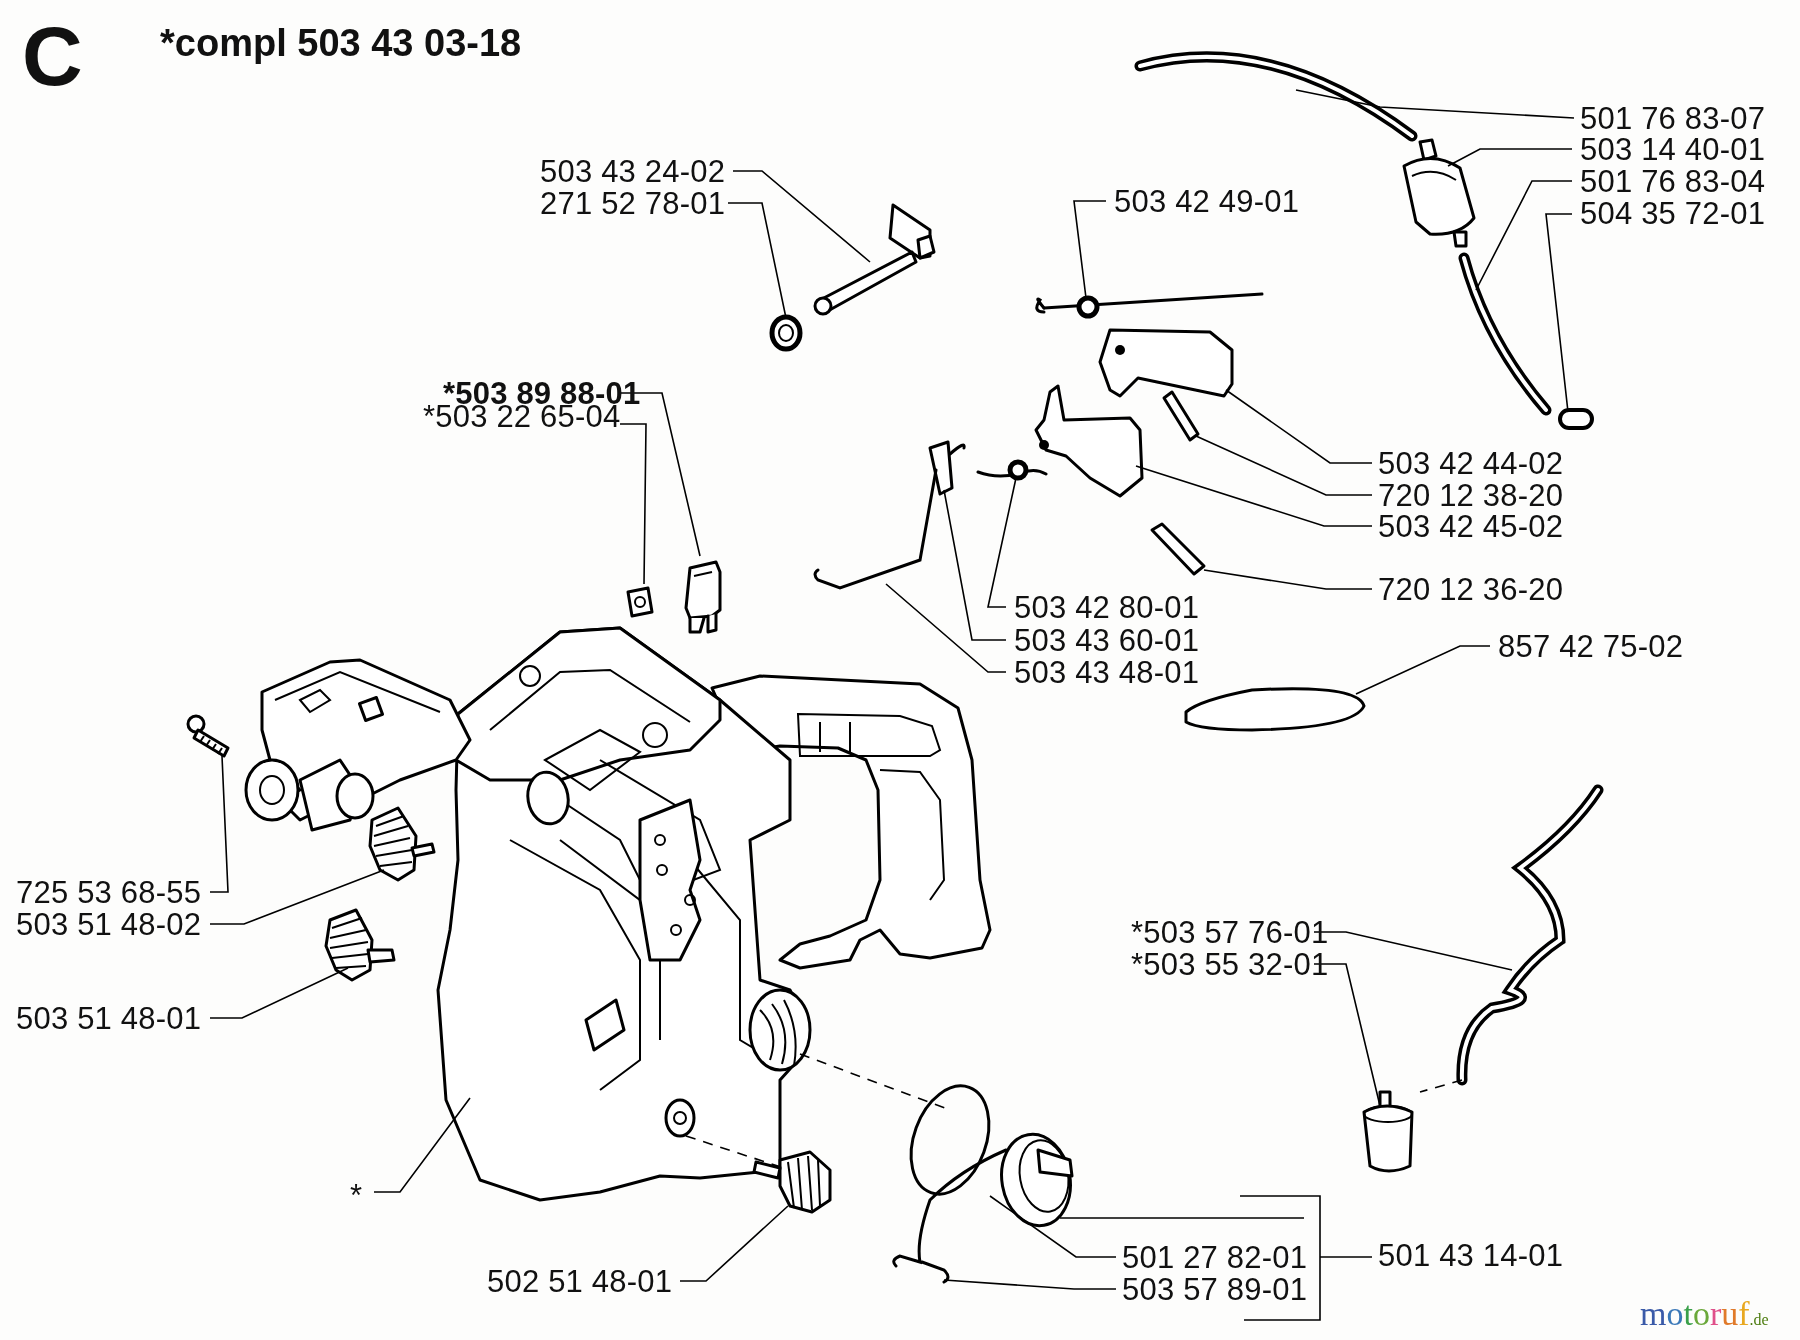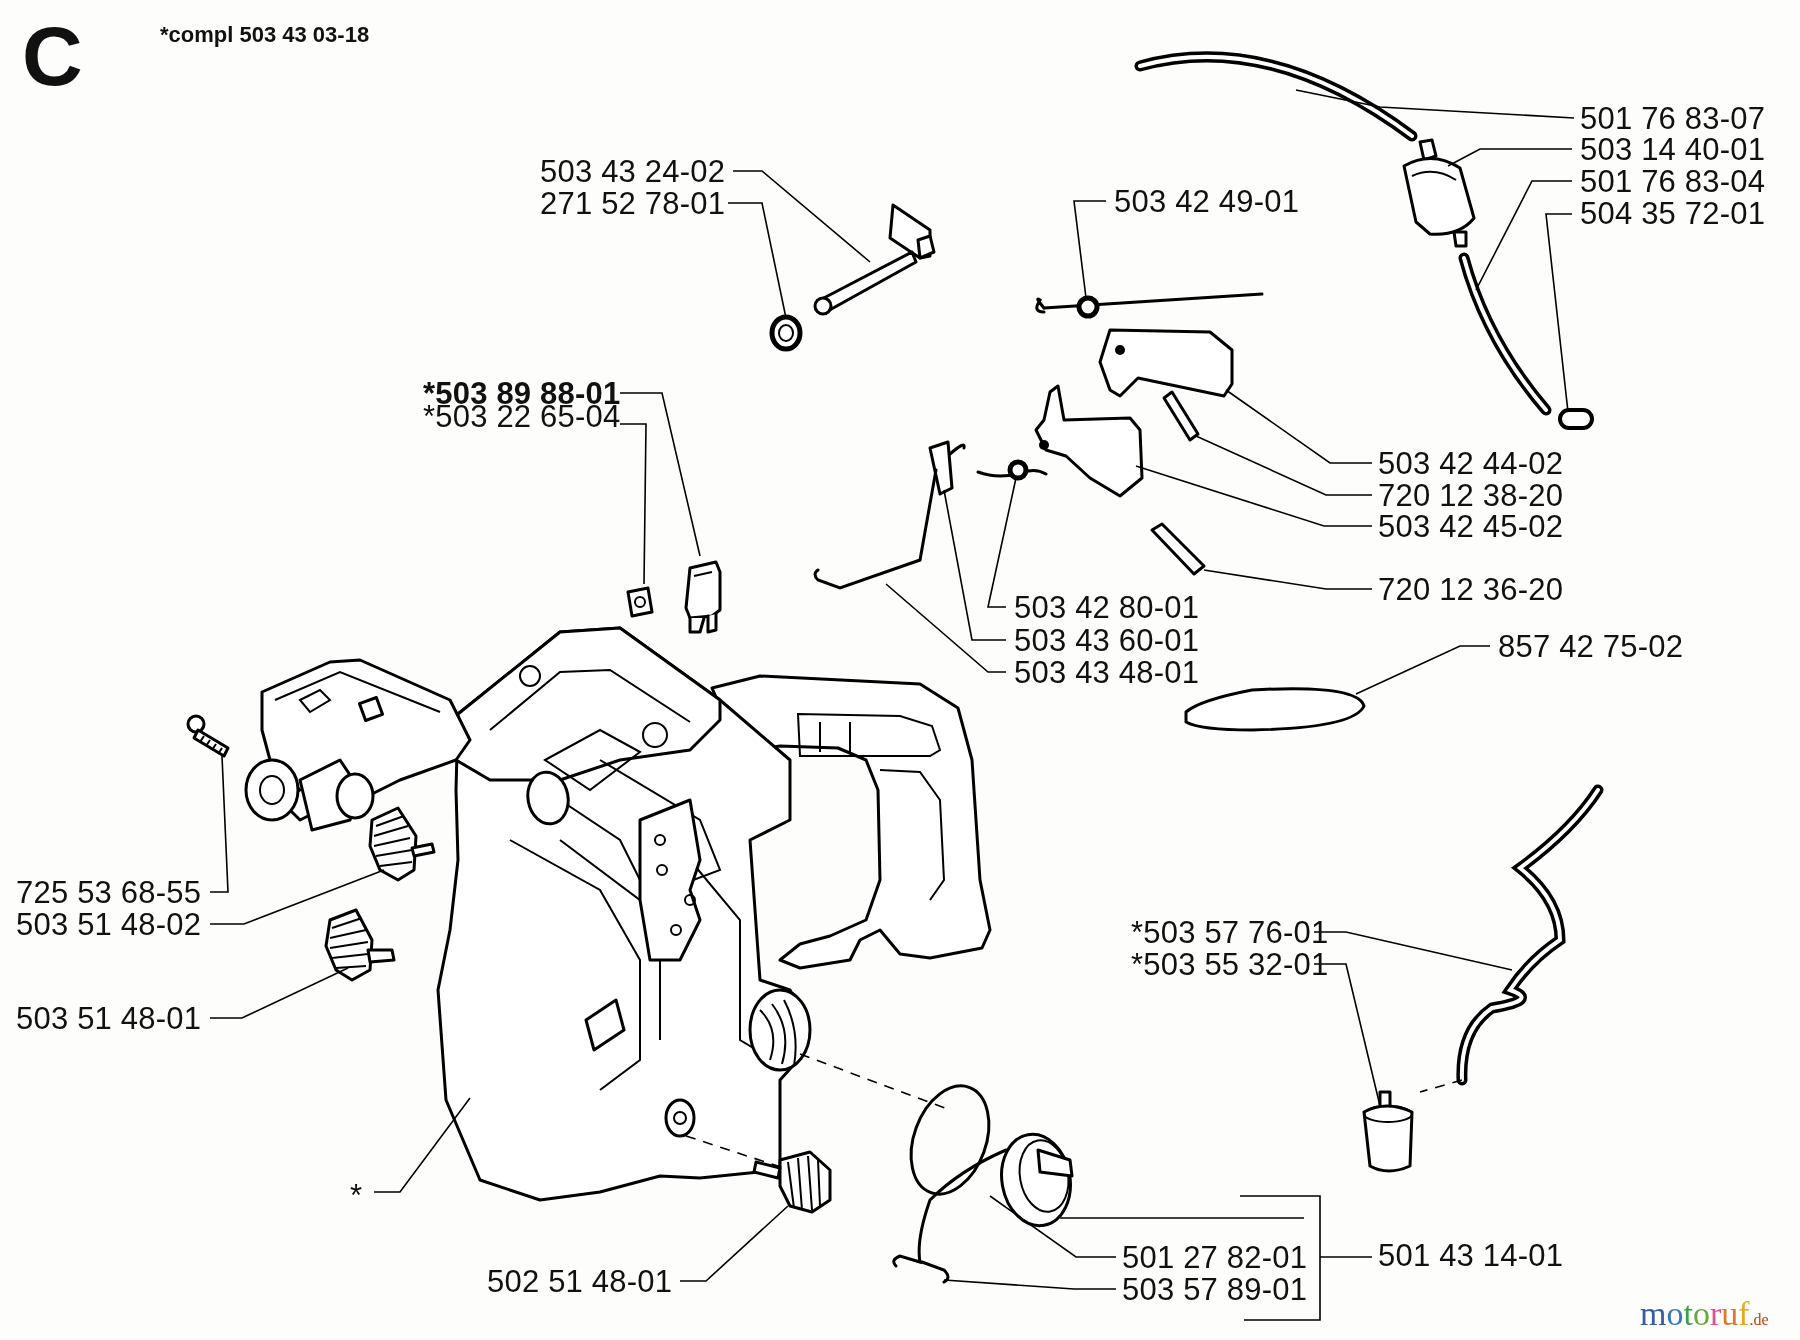--- a/index.html
+++ b/index.html
@@ -1,25 +1,25 @@
 <!DOCTYPE html>
 <html><head>
 <meta charset="utf-8">
 <style>
   html, body { margin:0; padding:0; background:#fdfdfc; }
   body { width:1800px; height:1340px; position:relative; overflow:hidden;
          font-family:"Liberation Sans", sans-serif; color:#111; }
   #canvas { position:absolute; left:0; top:0; width:1800px; height:1340px; }
   .lbl { position:absolute; font-size:31px; line-height:32px; white-space:nowrap; letter-spacing:0.2px; }
-  .bold { font-weight:bold; }
+  .bold { font-weight:bold;margin-left:20px; }
   .section-letter { position:absolute; left:22px; top:14px; font-size:84px; font-weight:bold; line-height:84px; }
-  .compl { position:absolute; left:160px; top:22px; font-size:22px; font-weight:bold; }
+  .compl { position:absolute; left:160px; top:22px; font-size:38px; font-weight:bold; }
   .wm { position:absolute; left:1640px; top:1296px; font-family:"Liberation Serif", serif; font-size:34px; line-height:36px; }
   .wm span { display:inline-block; }
-  .wm .de { font-size:16px; color:#c2410c; }
+  .wm .de { font-size:16px; color:#4d7c0f; }
   svg .part { fill:#fff; stroke:#000; stroke-width:3; stroke-linejoin:round; stroke-linecap:round; }
   svg .thin { fill:none; stroke:#000; stroke-width:2; }
   svg .lead { fill:none; stroke:#000; stroke-width:1.6; }
   svg .dash { fill:none; stroke:#000; stroke-width:1.6; stroke-dasharray:10 8; }
   svg .hose { fill:none; stroke:#000; stroke-width:11; stroke-linecap:round; }
   svg .hosein { fill:none; stroke:#fff; stroke-width:4; stroke-linecap:round; }
   svg .wire { fill:none; stroke:#000; stroke-width:3; stroke-linecap:round; }
 </style>
 </head>
 <body>

